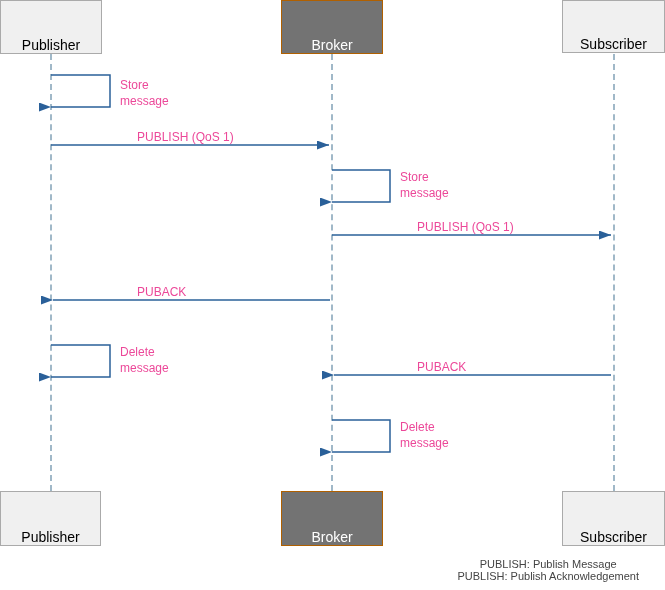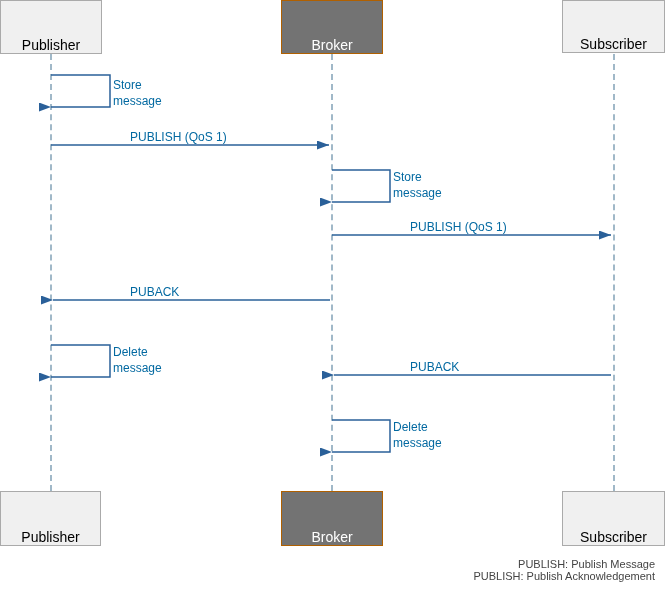--- a/index.html
+++ b/index.html
@@ -45,21 +45,22 @@
       top: 0;
       left: 0;
       width: 665px;
       height: 590px;
       pointer-events: none;
     }
     
     .label {
       position: absolute;
       font-size: 12px;
-      color: #0369a1;
+      color: #ec4899;
+      margin-left: 7px;
     }
     
     .legend {
       position: absolute;
       font-size: 11px;
       color: #444;
       text-align: right;
     }
   </style>
 </head>
@@ -144,18 +145,18 @@
   </div>
 
   <div class="label" style="left:410px; top:360px;">
     <span>PUBACK</span>
   </div>
 
   <div class="label" style="left:393px; top:420px; line-height:1.3;">
     <span>Delete<br>message</span>
   </div>
 
-  <div class="legend" style="right:10px; bottom:8px;">
+  <div class="legend" style="right:26px; bottom:8px;text-align:center;">
     <div>PUBLISH: Publish Message</div>
     <div>PUBLISH: Publish Acknowledgement</div>
   </div>
 
 </div>
 
 </body></html>

